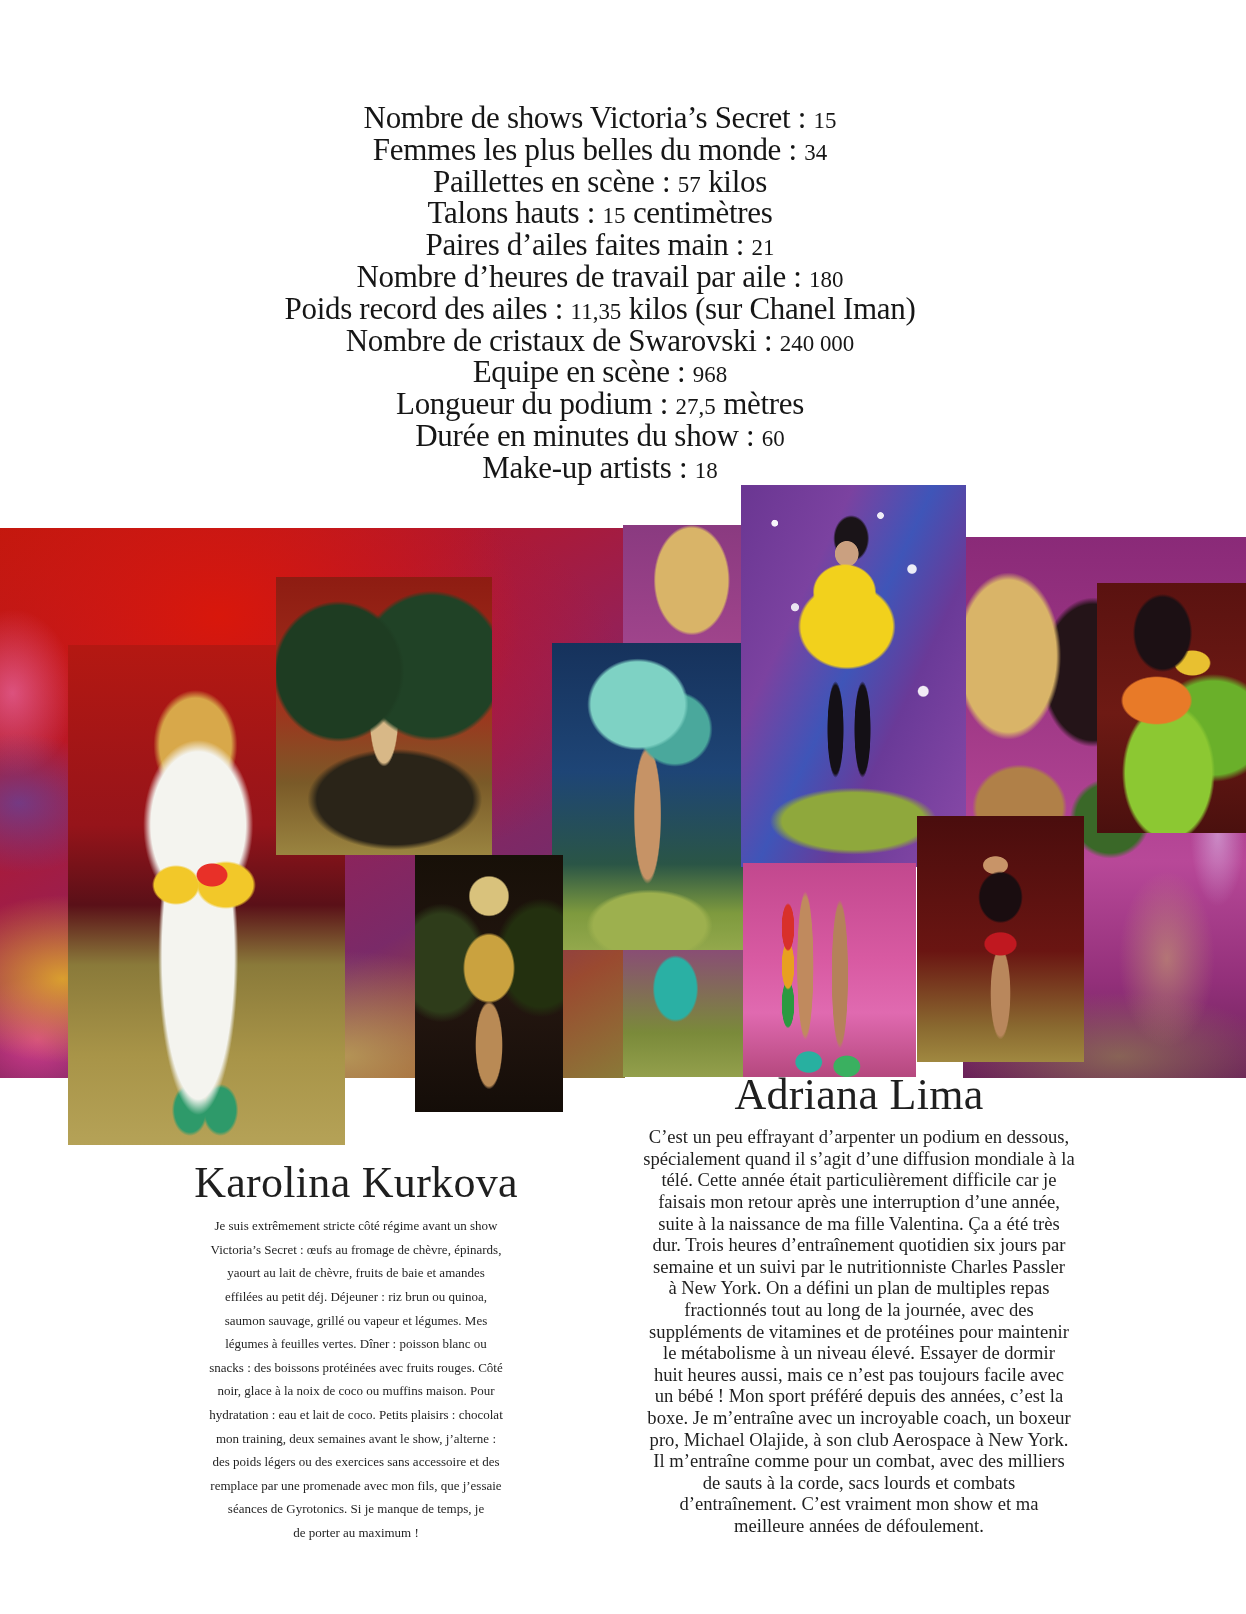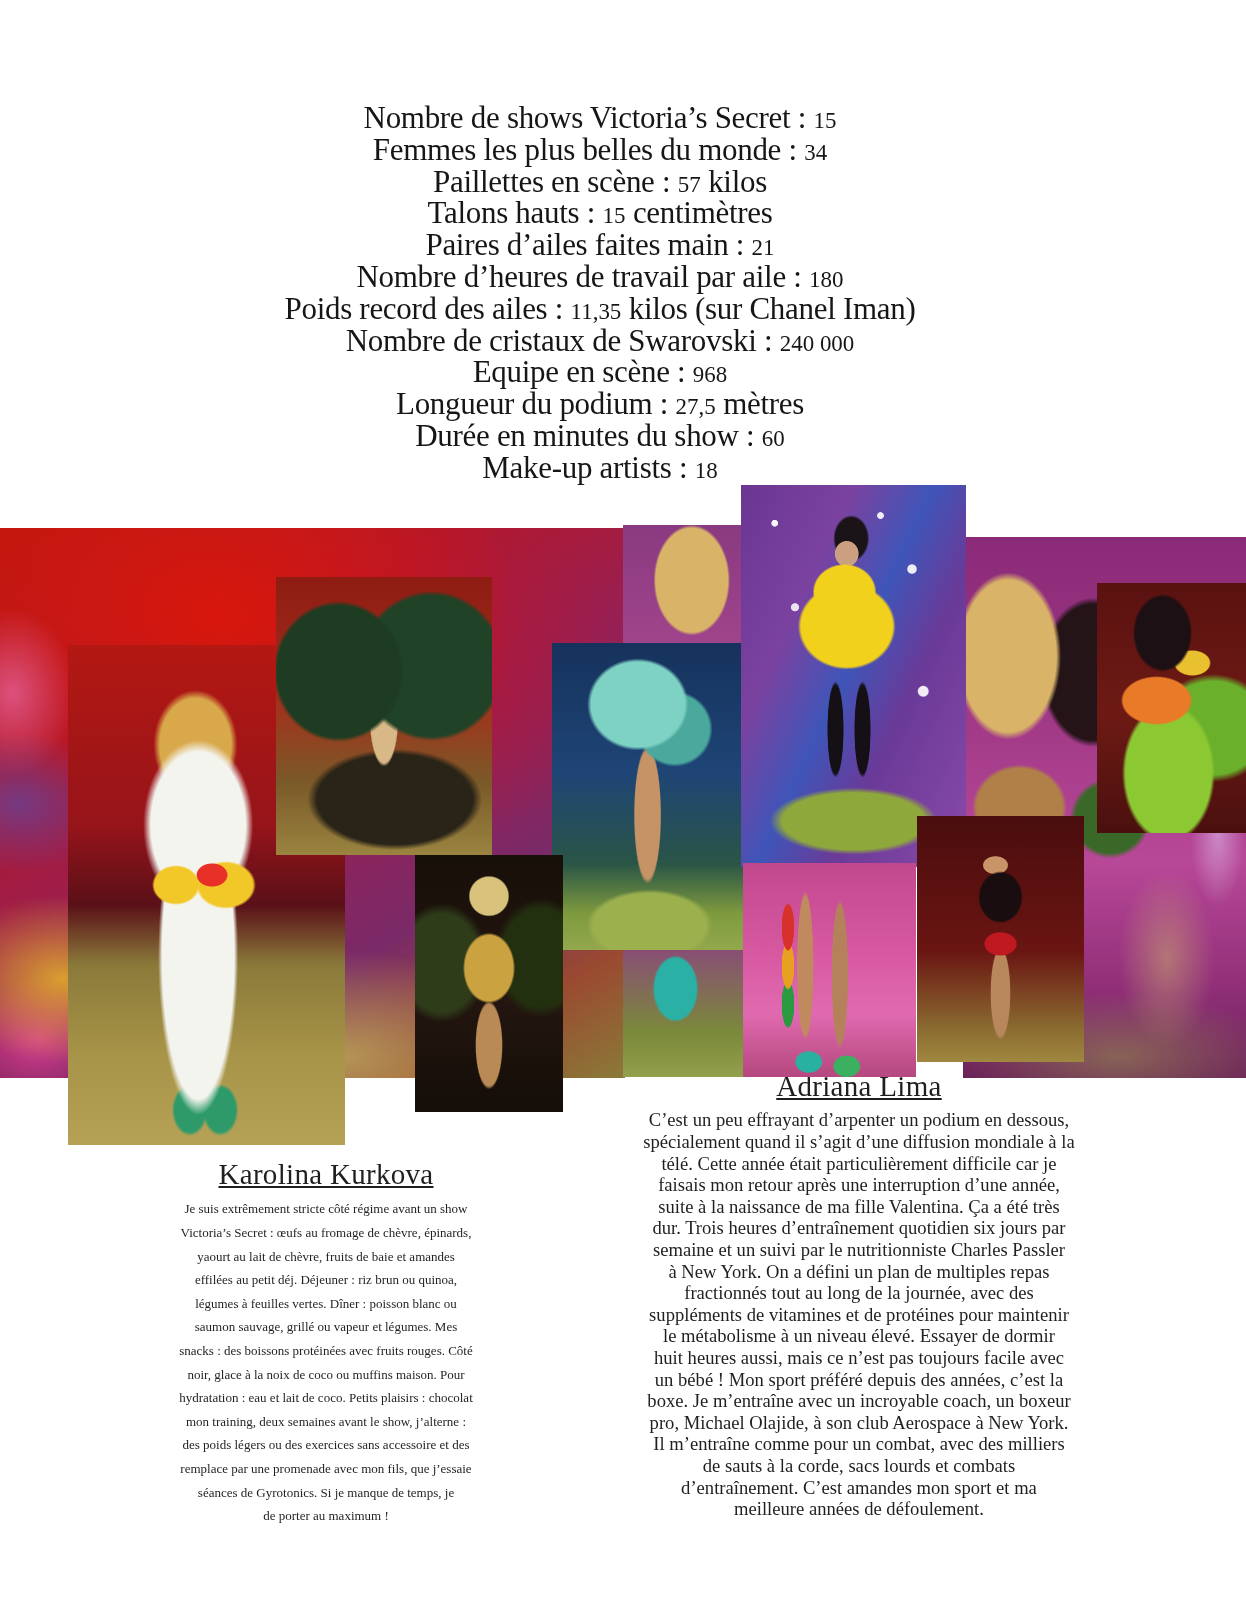--- a/index.html
+++ b/index.html
@@ -115,22 +115,22 @@
   .ph-adriana{background:
     radial-gradient(38px 26px at 40% 47%, #e87a28 88%, transparent 94%),
     radial-gradient(50px 75px at 48% 76%, #8cc832 86%, transparent 93%),
     radial-gradient(65px 60px at 78% 58%, #6ab02a 78%, transparent 90%),
     radial-gradient(32px 42px at 44% 20%, #1c1014 85%, transparent 93%),
     radial-gradient(20px 14px at 64% 32%, #e8c030 85%, transparent 93%),
     linear-gradient(to bottom,#5a1210 0%,#6e1a14 52%,#4a100e 100%);}
 
   
   .profile{position:absolute;text-align:center;color:#1f1f1f;}
-  .profile h2{font-weight:normal;font-size:29px;margin:0 0 7px 0;line-height:1.12;letter-spacing:0.3px;text-decoration:underline;}
-  .profile-karolina{left:76px;width:500px;top:1158px;}
+  .profile h2{font-weight:normal;font-size:44px;margin:0 0 7px 0;line-height:1.12;letter-spacing:0.3px;}
+  .profile-karolina{left:106px;width:500px;top:1158px;}
   .profile-adriana{left:628px;width:462px;top:1070px;}
   .body-line{white-space:nowrap;}
   .profile-karolina .body-line{font-size:13px;line-height:23.6px;}
   .profile-adriana .body-line{font-size:18.6px;line-height:21.6px;}
 
   .folio{position:absolute;left:54px;top:1638px;font-size:22px;color:#be185d;}
 </style>
 </head>
 <body>
 
@@ -165,22 +165,22 @@
       <div class="ph ph-adriana" title="" style="left: 1097px; top: 583px; width: 149px; height: 250px; z-index: 3;"></div>
     </div>
 
   <section class="profile profile-karolina">
     <h2>Karolina Kurkova</h2>
     <div class="profile-body" id="body-0">
         <div class="body-line">Je suis extrêmement stricte côté régime avant un show</div>
         <div class="body-line">Victoria’s Secret : œufs au fromage de chèvre, épinards,</div>
         <div class="body-line">yaourt au lait de chèvre, fruits de baie et amandes</div>
         <div class="body-line">effilées au petit déj. Déjeuner : riz brun ou quinoa,</div>
+        <div class="body-line">saumon sauvage, grillé ou vapeur et légumes. Mes</div>
         <div class="body-line">légumes à feuilles vertes. Dîner : poisson blanc ou</div>
-        <div class="body-line">saumon sauvage, grillé ou vapeur et légumes. Mes</div>
         <div class="body-line">snacks : des boissons protéinées avec fruits rouges. Côté</div>
         <div class="body-line">noir, glace à la noix de coco ou muffins maison. Pour</div>
         <div class="body-line">hydratation : eau et lait de coco. Petits plaisirs : chocolat</div>
         <div class="body-line">mon training, deux semaines avant le show, j’alterne :</div>
         <div class="body-line">des poids légers ou des exercices sans accessoire et des</div>
         <div class="body-line">remplace par une promenade avec mon fils, que j’essaie</div>
         <div class="body-line">séances de Gyrotonics. Si je manque de temps, je</div>
         <div class="body-line">de porter au maximum !</div>
       </div>
   </section>
@@ -198,20 +198,20 @@
         <div class="body-line">à New York. On a défini un plan de multiples repas</div>
         <div class="body-line">fractionnés tout au long de la journée, avec des</div>
         <div class="body-line">suppléments de vitamines et de protéines pour maintenir</div>
         <div class="body-line">le métabolisme à un niveau élevé. Essayer de dormir</div>
         <div class="body-line">huit heures aussi, mais ce n’est pas toujours facile avec</div>
         <div class="body-line">un bébé ! Mon sport préféré depuis des années, c’est la</div>
         <div class="body-line">boxe. Je m’entraîne avec un incroyable coach, un boxeur</div>
         <div class="body-line">pro, Michael Olajide, à son club Aerospace à New York.</div>
         <div class="body-line">Il m’entraîne comme pour un combat, avec des milliers</div>
         <div class="body-line">de sauts à la corde, sacs lourds et combats</div>
-        <div class="body-line">d’entraînement. C’est amandes mon sport et ma</div>
+        <div class="body-line">d’entraînement. C’est vraiment mon show et ma</div>
         <div class="body-line">meilleure années de défoulement.</div>
       </div>
   </section>
 
   <div class="folio">374</div>
 
 </div>
 
 </body></html>

